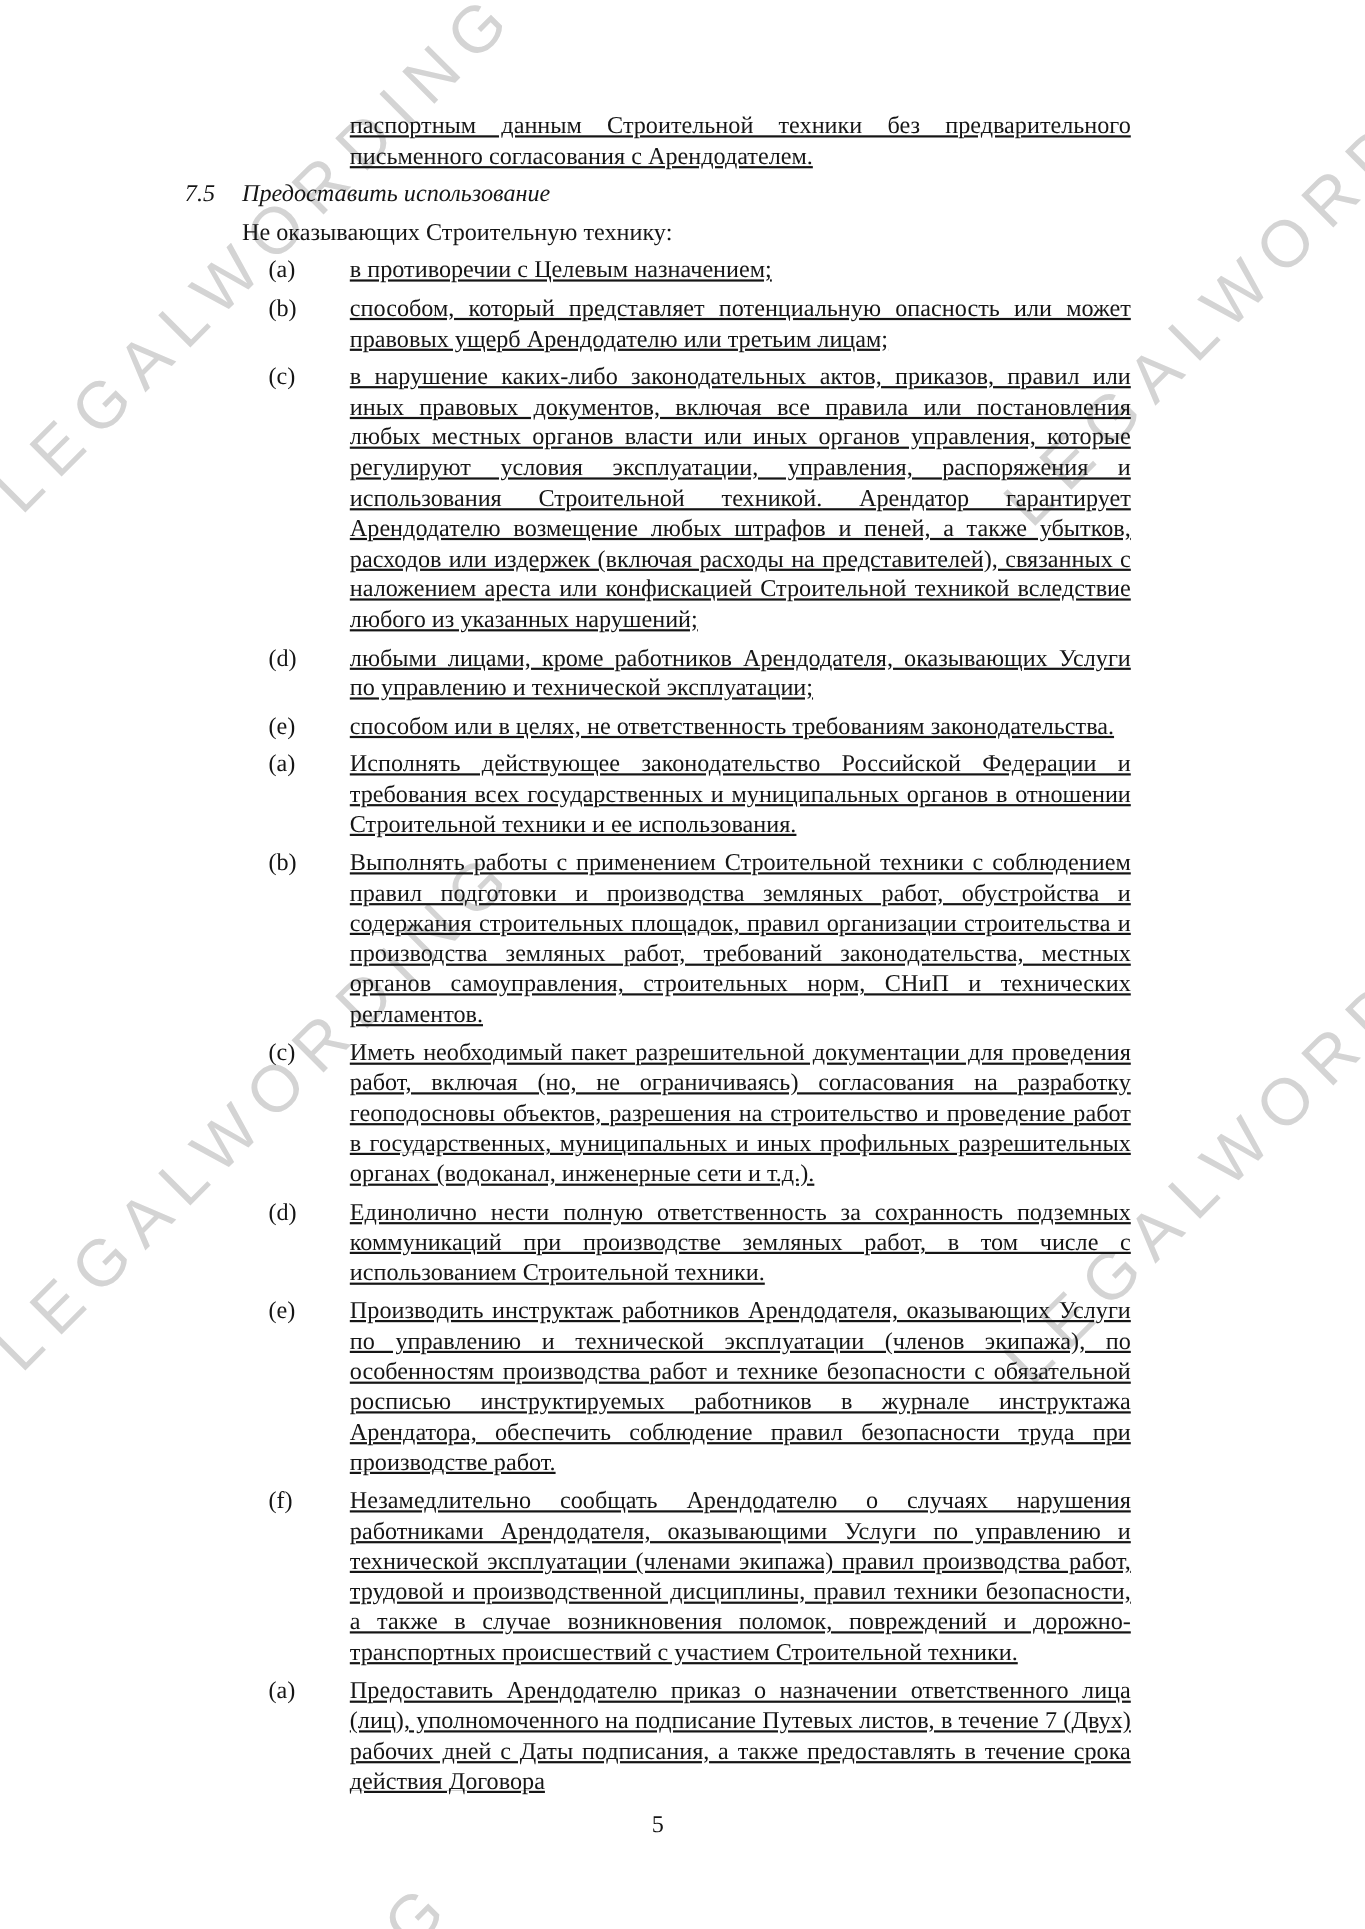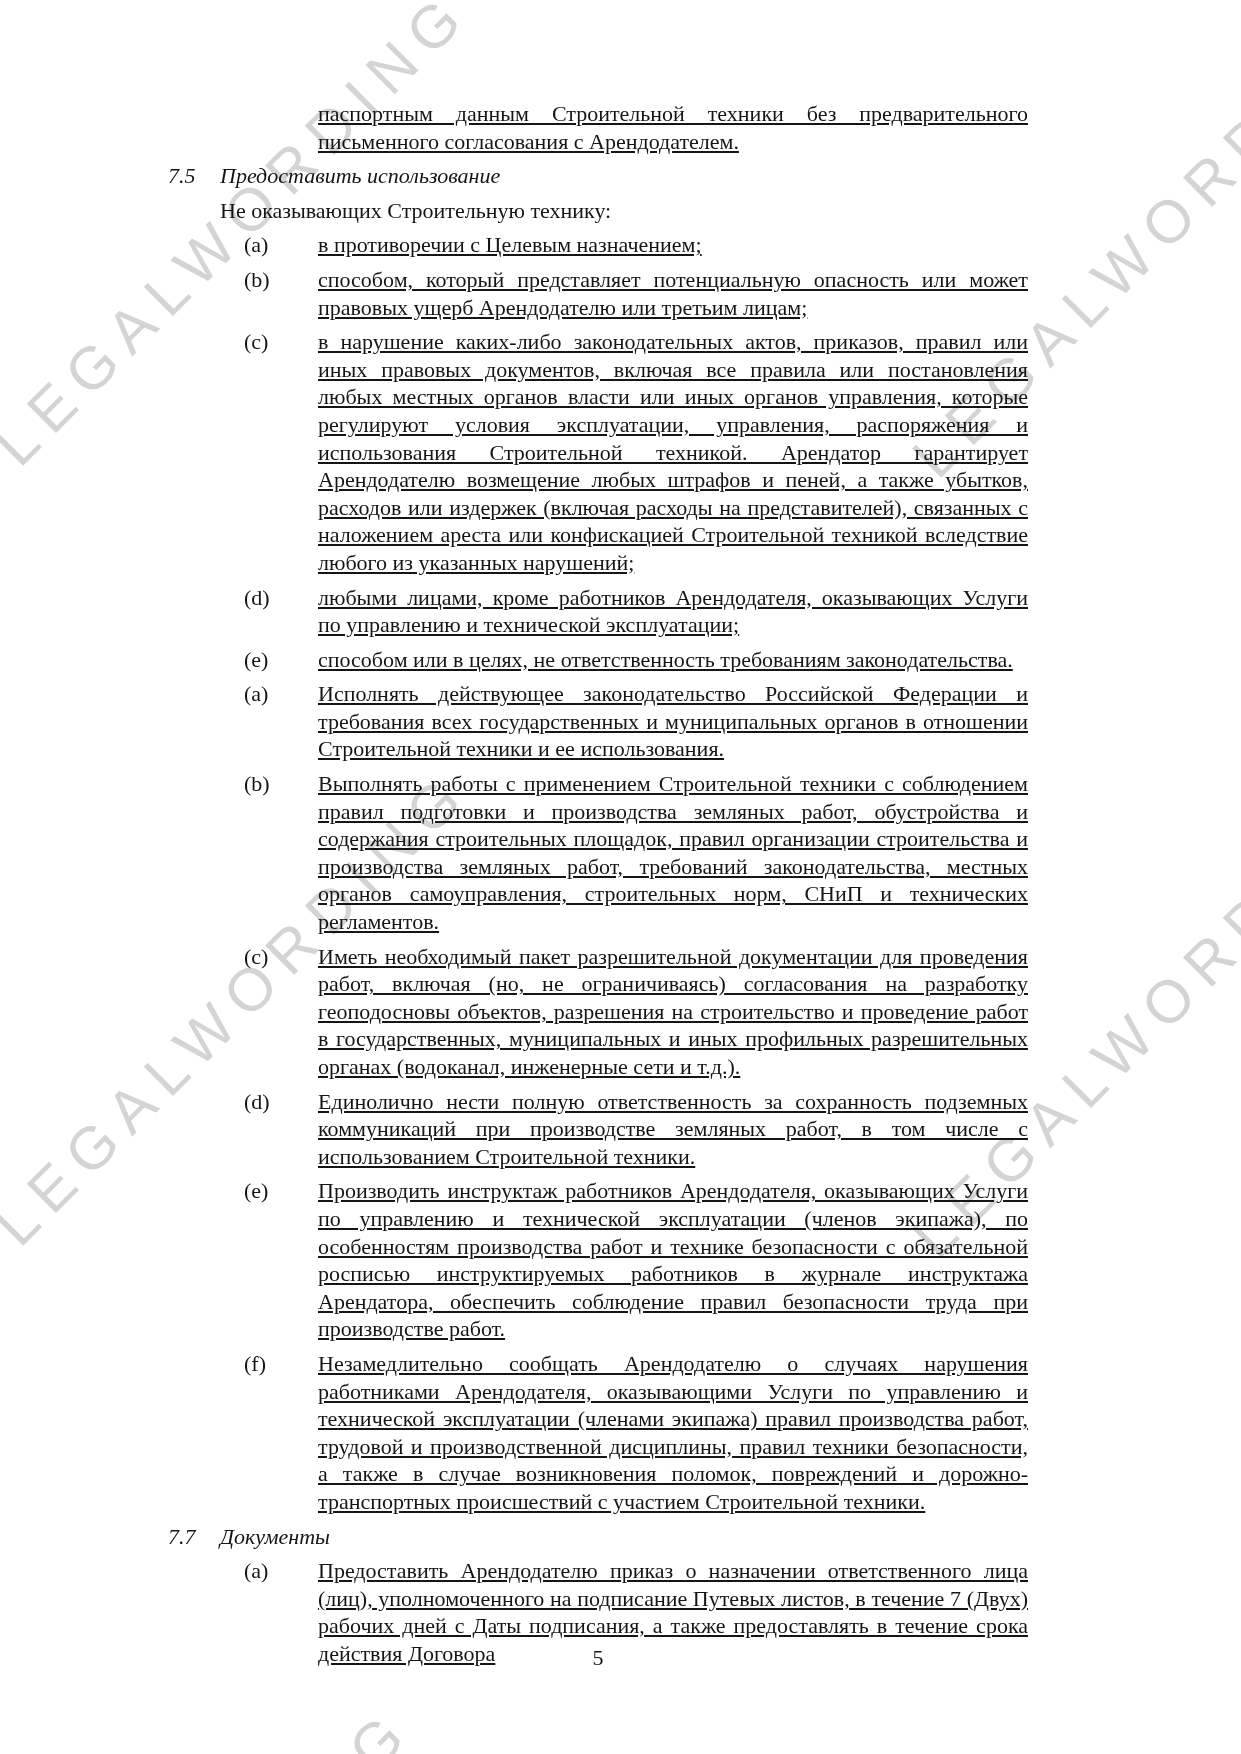--- a/index.html
+++ b/index.html
@@ -113,24 +113,20 @@
     </div>
     <div class="item">
       <span class="marker">(e)</span>
       <span class="itext">Производить инструктаж работников Арендодателя, оказывающих Услуги по управлению и технической эксплуатации (членов экипажа), по особенностям производства работ и технике безопасности с обязательной росписью инструктируемых работников в журнале инструктажа Арендатора, обеспечить соблюдение правил безопасности труда при производстве работ.</span>
     </div>
     <div class="item">
       <span class="marker">(f)</span>
       <span class="itext">Незамедлительно сообщать Арендодателю о случаях нарушения работниками Арендодателя, оказывающими Услуги по управлению и технической эксплуатации (членами экипажа) правил производства работ, трудовой и производственной дисциплины, правил техники безопасности, а также в случае возникновения поломок, повреждений и дорожно-транспортных происшествий с участием Строительной техники.</span>
     </div>
 
-    <div class="sec-head">
-      <span class="sec-num">7.7</span>
-      <span class="sec-title">Документы</span>
-    </div>
 
     <div class="item">
       <span class="marker">(a)</span>
       <span class="itext">Предоставить Арендодателю приказ о назначении ответственного лица (лиц), уполномоченного на подписание Путевых листов, в течение 7 (Двух) рабочих дней с Даты подписания, а также предоставлять в течение срока действия Договора</span>
     </div>
 
   </div>
 
   <div class="pageno">5</div>
 

